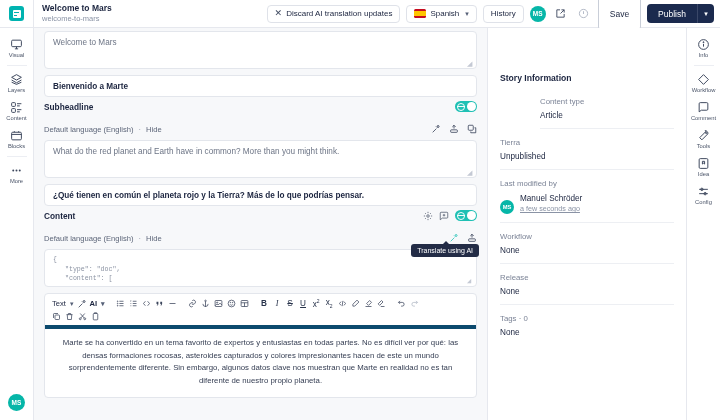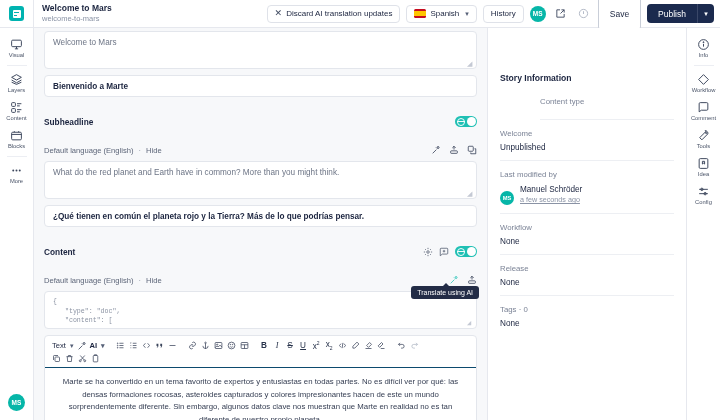--- a/index.html
+++ b/index.html
@@ -114,39 +114,39 @@
     background: #fff; border: 1px solid #e3e6ec; border-radius: 4px;
     font-size: 8.2px; color: #6d7586; padding: 6px 8px; position: relative;
   }
   .field-input.tall { height: 38px; }
   .field-input.translated { color: #1b243f; font-weight: bold; margin-top: 6px; height: 22px; display:flex; align-items:center; }
   .resize-grip {
     position: absolute; right: 2px; bottom: 1px; width: 7px; height: 7px;
     color: #c4c9d4; font-size: 7px; line-height: 7px;
   }
 
-  .sec-head { display: flex; align-items: center; margin-top: 19px; }
+  .sec-head { display: flex; align-items: center; margin-top: 4px; }
   .sec-title { font-size: 8.3px; font-weight: bold; color: #1b243f; }
   .sec-head-right { margin-left: auto; display: flex; align-items: center; gap: 6px; }
 
   .toggle {
     width: 22px; height: 11px; border-radius: 7px; background: #1fc0b4;
     display: flex; align-items: center; padding: 1px; cursor: pointer;
     justify-content: flex-end; position: relative;
   }
   .toggle .knob { width: 9px; height: 9px; border-radius: 50%; background: #fff; }
   .toggle .globe {
     position: absolute; left: 2px; top: 1.5px; width: 8px; height: 8px; border-radius: 50%;
     border: 1px solid #ffffff; opacity: .95;
   }
   .toggle .globe:after {
     content: ""; position: absolute; left: -1px; top: 2.5px; width: 8px; height: 1px; background: #fff;
   }
 
-  .lang-row { display: flex; align-items: center; margin-top: 18px; }
+  .lang-row { display: flex; align-items: center; margin-top: 12px; }
   .lang-text { font-size: 7.6px; color: #5d6679; }
   .lang-dot { font-size: 7.6px; color: #9aa2b1; margin: 0 5px; }
   .lang-hide { font-size: 7.6px; color: #5d6679; cursor: pointer; }
   .lang-row-right { margin-left: auto; display: flex; align-items: center; gap: 8px; }
 
   .code-box {
     margin-top: 6px; background: #fff; border: 1px solid #e3e6ec; border-radius: 4px;
     height: 38px; overflow: hidden; padding: 5px 8px; position: relative;
     font-family: "Liberation Mono", monospace; font-size: 6.6px; color: #8b93a3; line-height: 9.5px;
   }
@@ -161,21 +161,21 @@
     border-left: 3px solid transparent; border-right: 3px solid transparent;
     border-bottom: 3px solid #232c46;
   }
 
   
   .editor {
     margin-top: 6px; background: #fff; border: 1px solid #e3e6ec; border-radius: 4px;
     overflow: hidden;
   }
   .editor-toolbar {
-    padding: 3px 5px 2px; border-bottom: 1px solid #0c4a6e;
+    padding: 3px 5px 2px; border-bottom: 4px solid #0c4a6e;
     display: flex; flex-wrap: wrap; align-items: center; gap: 0px;
   }
   .tb-item {
     height: 13px; min-width: 13px; display: flex; align-items: center; justify-content: center;
     color: #3c465c; cursor: pointer; padding: 0 2px;
   }
   .tb-text { font-size: 7.6px; color: #1b243f; padding: 0 2px; display:flex; align-items:center; gap:2px; }
   .tb-ai { font-size: 7.6px; font-weight: bold; color: #1b243f; display:flex; align-items:center; gap:2px; padding: 0 2px; text-align: center;}
   .tb-sep { width: 7px; }
   .tb-letter { font-size: 8.2px; color: #28334b; }
@@ -622,24 +622,25 @@
         </div>
 
       </div>
     </div>
 
     <div class="infopanel">
       <div class="info-title">Story Information</div>
 
       <div class="info-group first">
         <div class="info-label">Content type</div>
+        <div class="info-value">Article</div>
       </div>
 
       <div class="info-group">
-        <div class="info-label">Welcome</div>
+        <div class="info-label">Tierra</div>
         <div class="info-value">Unpublished</div>
       </div>
 
       <div class="info-group">
         <div class="info-label">Last modified by</div>
         <div class="lm-row">
           <div class="lm-av">MS</div>
           <div>
             <div class="lm-name">Manuel Schröder</div>
             <div class="lm-time">a few seconds ago</div>

